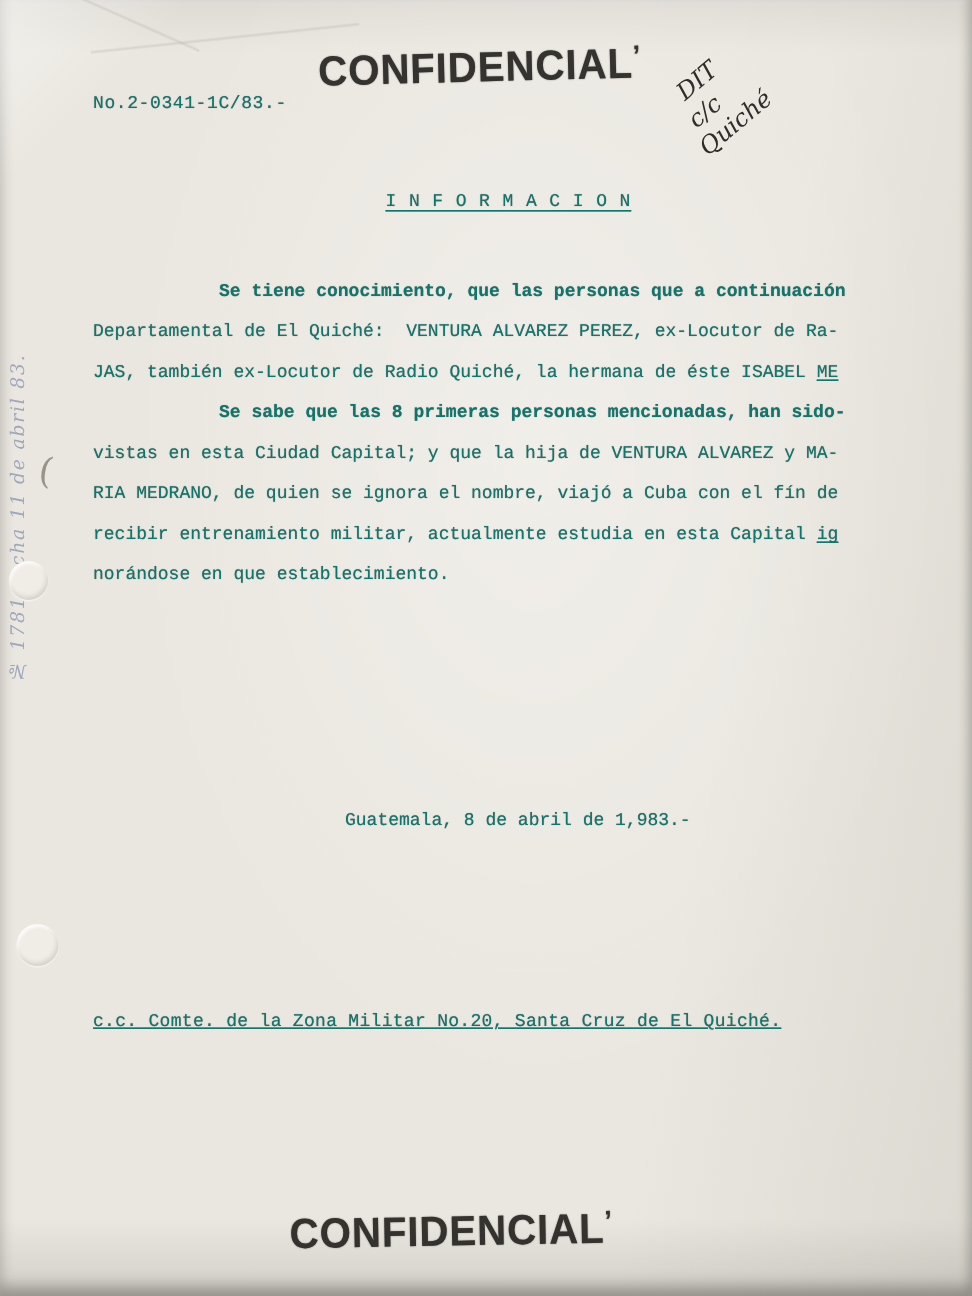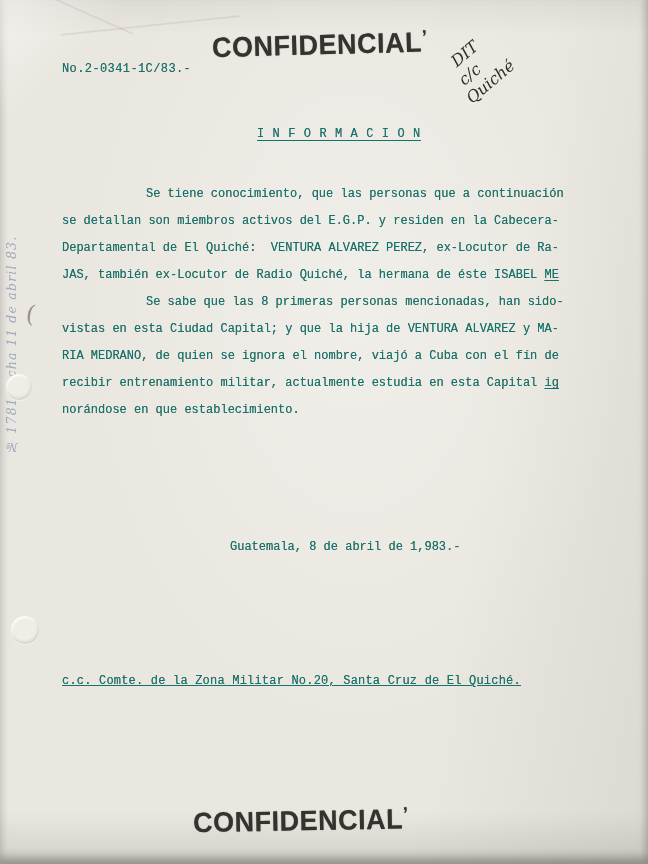--- a/index.html
+++ b/index.html
@@ -54,21 +54,21 @@
   .pencil-mark{position:absolute;left:26px;top:300px;font-family:"DejaVu Serif",serif;font-size:24px;color:#7d796f;transform:rotate(10deg);opacity:.75;}
 
   .title{
     position:absolute;left:257px;top:127px;
     font-weight:normal;letter-spacing:.6px;
     text-decoration:underline;text-underline-offset:3px;
   }
 
   .body-text{position:absolute;left:62px;top:181px;line-height:27px;}
   .line{white-space:pre;height:27px;}
-  .indent{padding-left:84px;}
+  .indent{padding-left:84px;font-weight:bold;}
   .u{text-decoration:underline;text-underline-offset:2px;}
 
   .dateline{position:absolute;left:230px;top:540px;}
   .cc-line{position:absolute;left:62px;top:674px;letter-spacing:.2px;text-decoration:underline;}
 
   .hole{
     position:absolute;border-radius:50%;background:#f0ede6;
     box-shadow:inset -1px -2px 3px rgba(90,86,78,.18), inset 1px 2px 2px rgba(255,255,255,.8), 0 1px 1px rgba(255,255,255,.5);
   }
   .hole1{left:6px;top:374px;width:26px;height:26px;}
@@ -92,21 +92,20 @@
     <div class="l3">Quiché</div>
   </div>
 
   <div class="margin-note">№ 1781 fecha 11 de abril 83.</div>
   <div class="pencil-mark">(</div>
 
   <div class="title type">I N F O R M A C I O N</div>
 
   <div class="body-text type">
     <div class="line indent"><span>Se tiene conocimiento, que las personas que a continuación</span></div>
-    <div class="line"><span>se detallan son miembros activos del E.G.P. y residen en la Cabecera-</span></div>
     <div class="line"><span>Departamental de El Quiché:  VENTURA ALVAREZ PEREZ, ex-Locutor de Ra-</span></div>
     <div class="line"><span>JAS, también ex-Locutor de Radio Quiché, la hermana de éste ISABEL </span><span class="u">ME</span></div>
 
     <div class="line indent"><span>Se sabe que las 8 primeras personas mencionadas, han sido-</span></div>
     <div class="line"><span>vistas en esta Ciudad Capital; y que la hija de VENTURA ALVAREZ y MA-</span></div>
     <div class="line"><span>RIA MEDRANO, de quien se ignora el nombre, viajó a Cuba con el fín de</span></div>
     <div class="line"><span>recibir entrenamiento militar, actualmente estudia en esta Capital </span><span class="u">ig</span></div>
     <div class="line"><span>norándose en que establecimiento.</span></div>
   </div>
 

